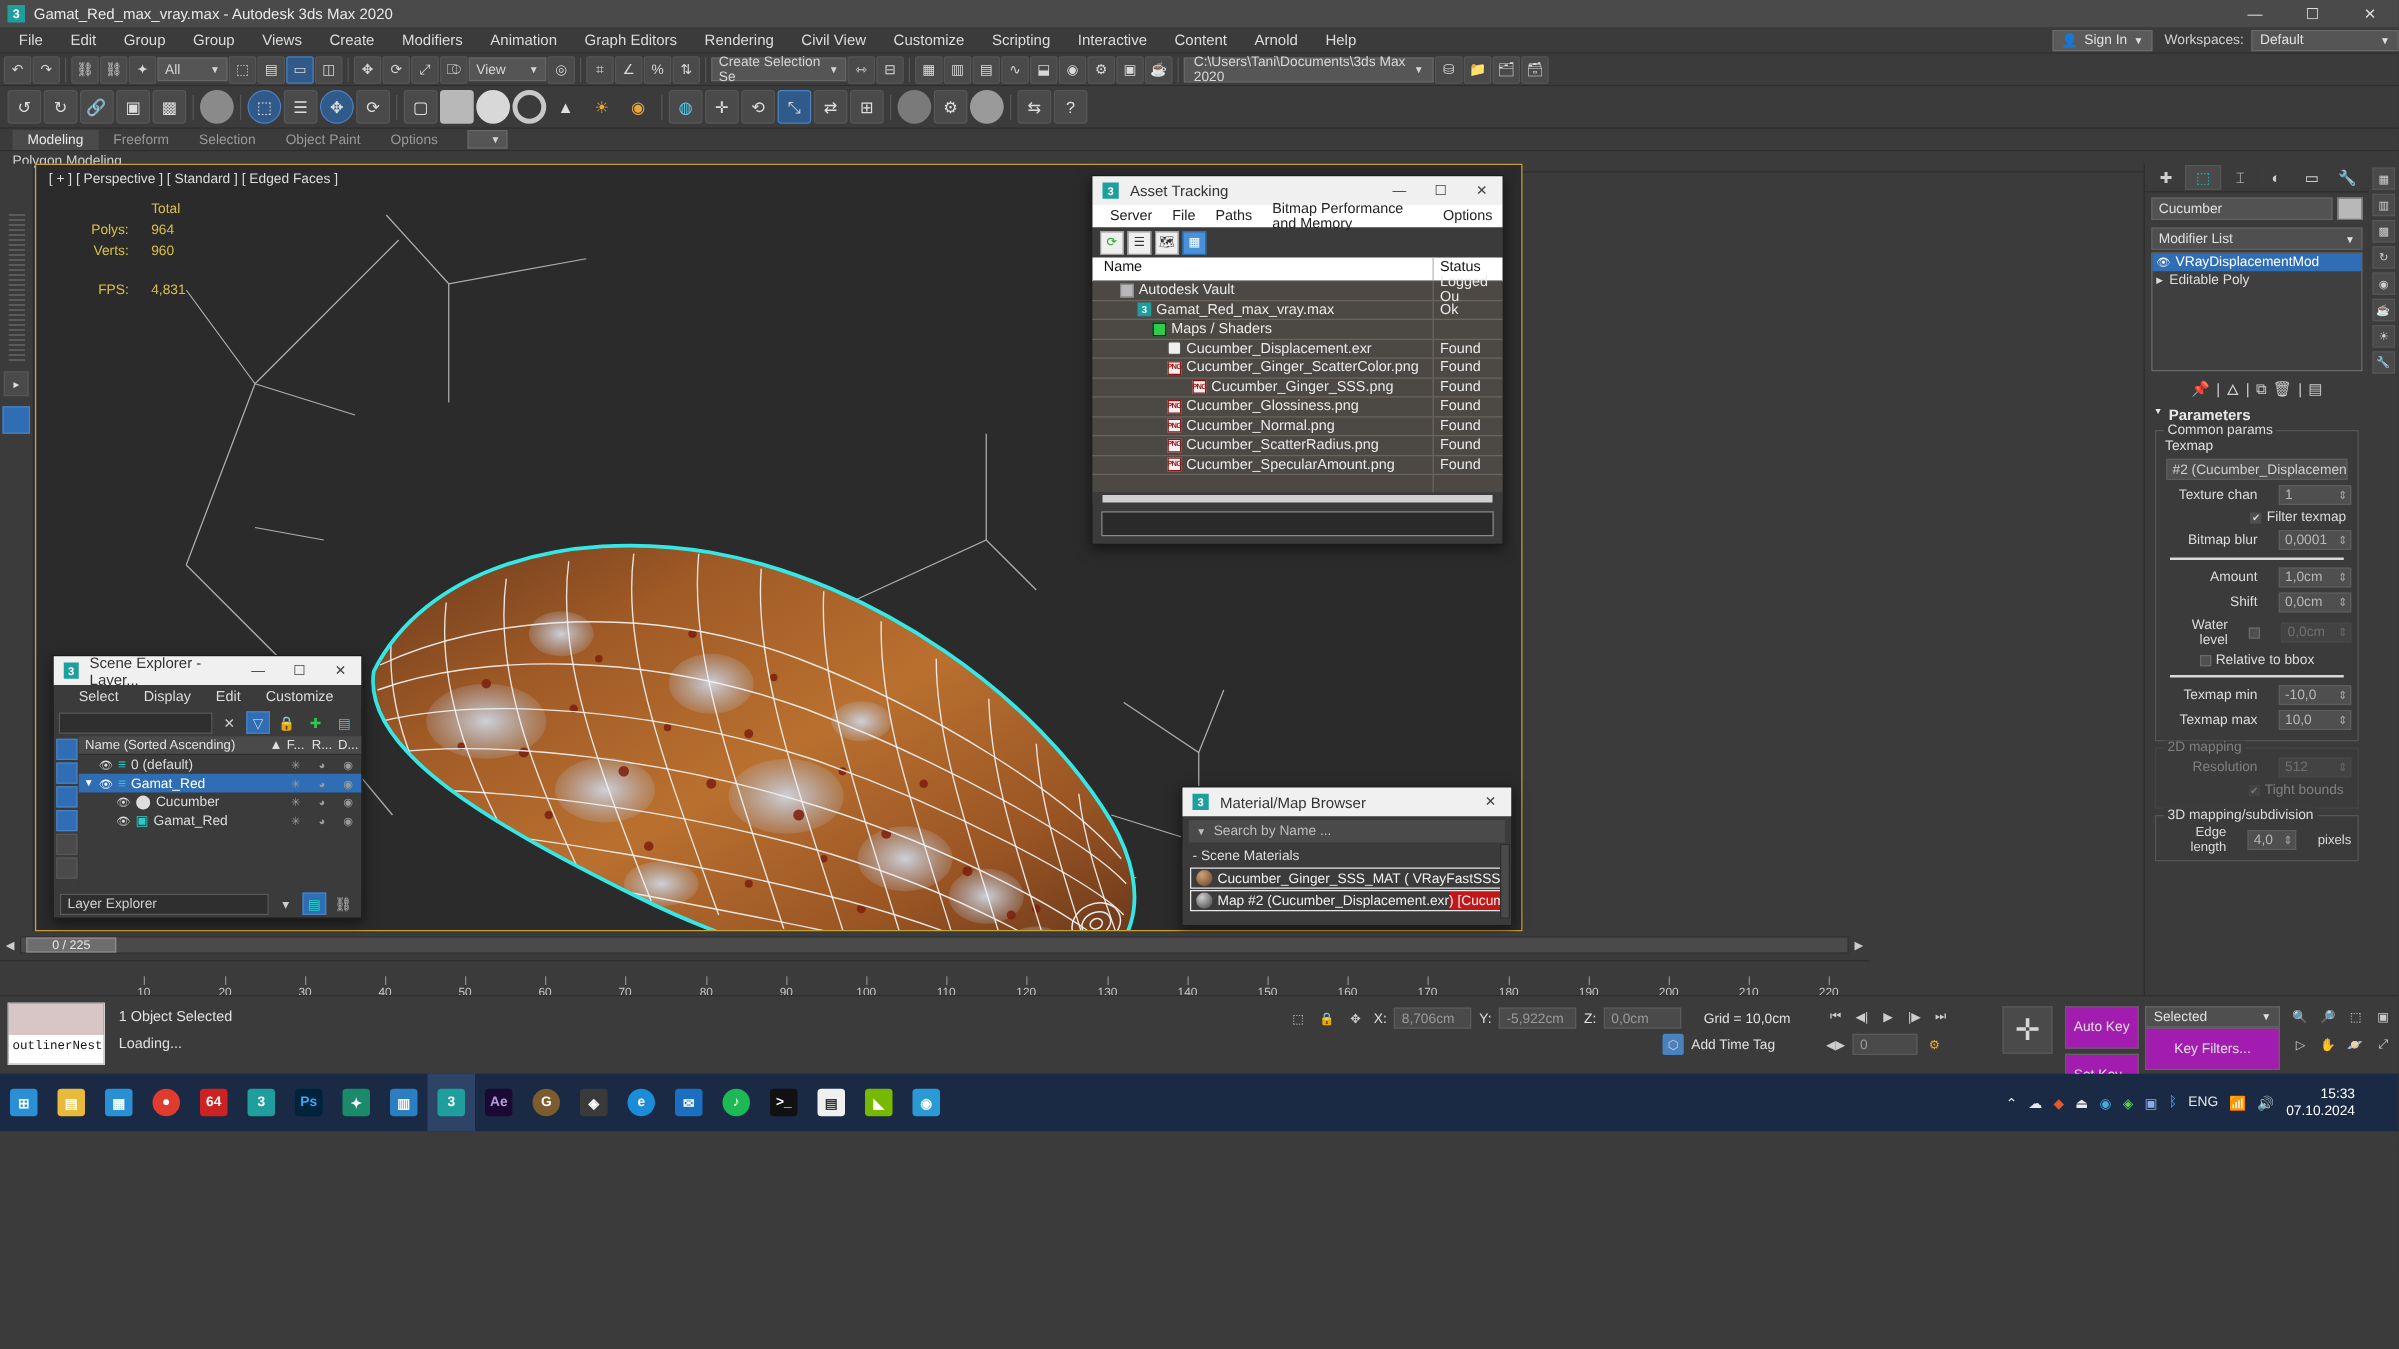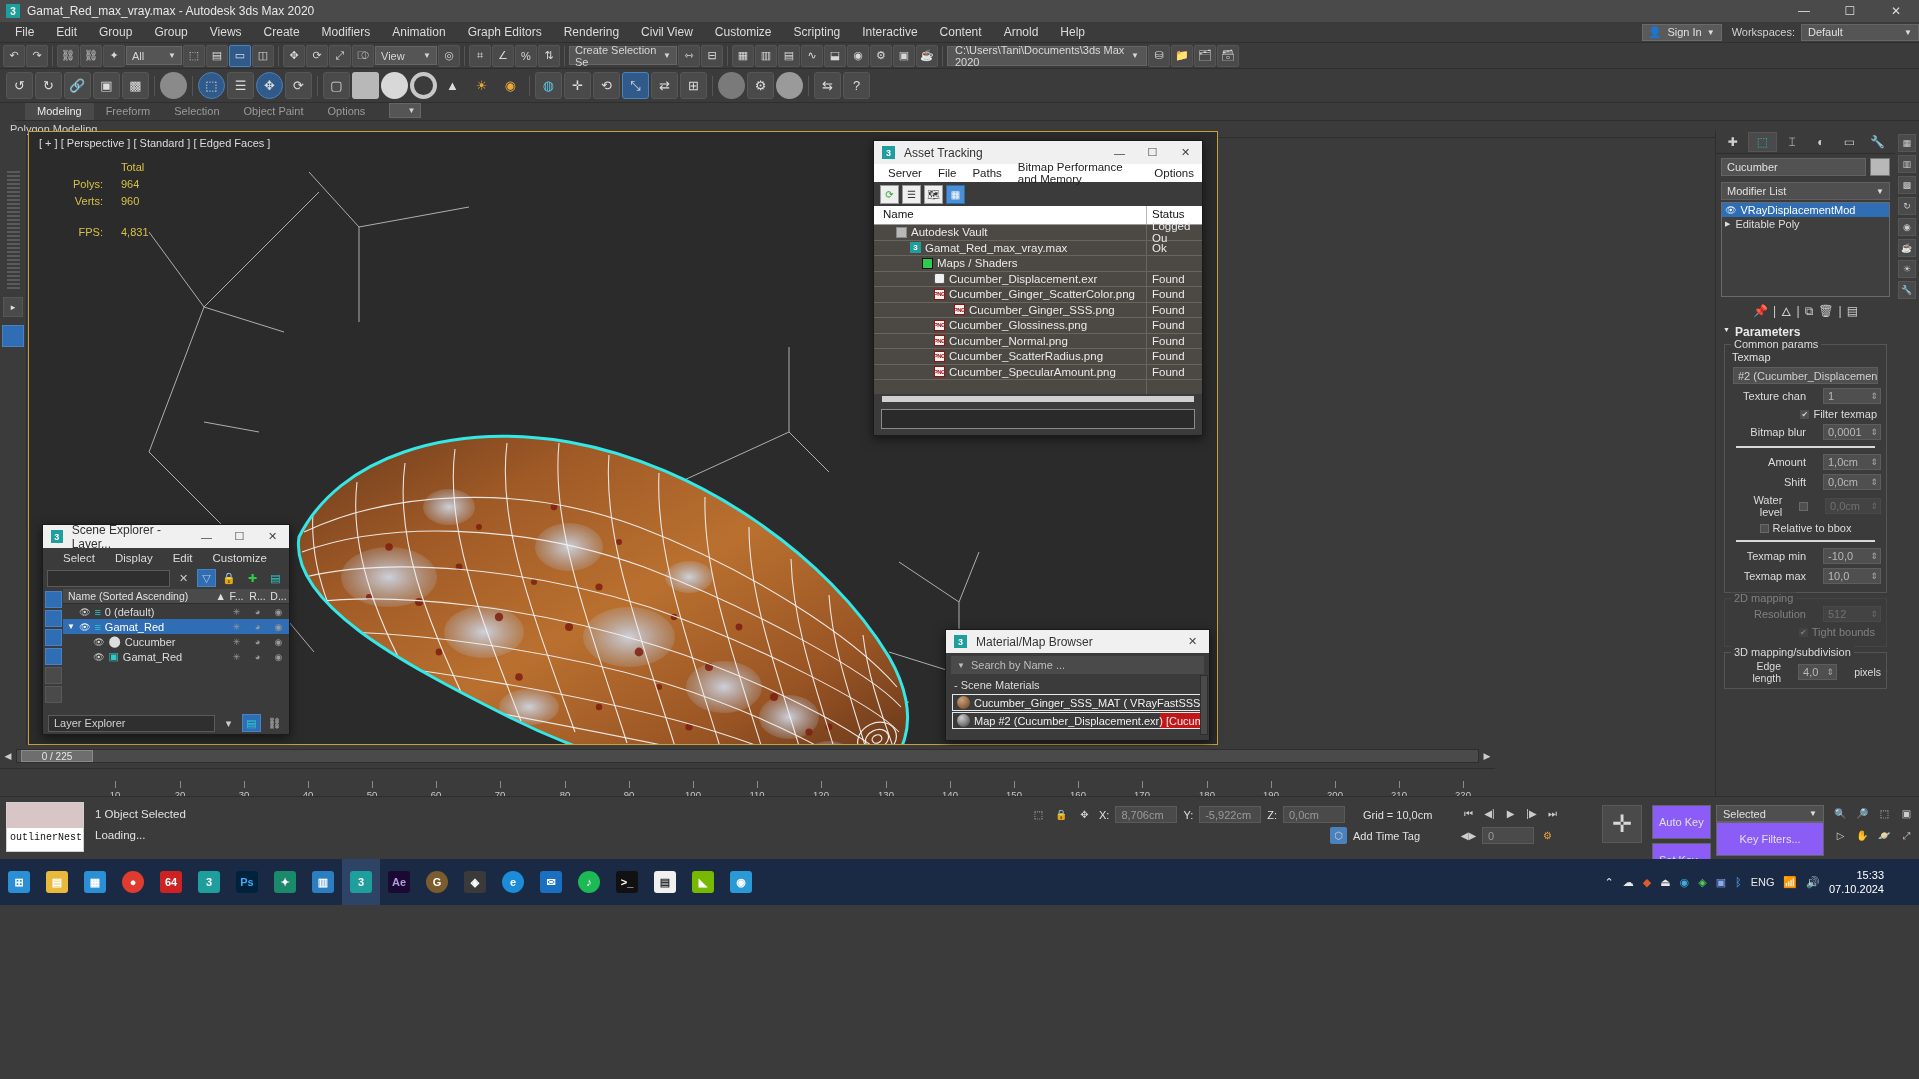--- a/index.html
+++ b/index.html
@@ -44,22 +44,22 @@
   .toolbar2 { height:34px; background:#3b3b3b; display:flex; align-items:center;
     gap:2px; padding:0 6px; border-bottom:1px solid #2e2e2e; }
   .ibtn { width:27px; height:27px; border-radius:50%; display:flex;
     align-items:center; justify-content:center; font-size:13px; color:#ddd; }
   .ibtn.sq { border-radius:3px; background:#4a4a4a; border:1px solid #565656; }
   .ibtn.on { background:#2f5a8a; border:1px solid #4a82c0; }
   .path-box { height:20px; background:#565656; border:1px solid #666; font-size:11px;
     display:flex; align-items:center; padding:0 7px; color:#d8d8d8; width:200px; }
 
   
-  .ribbon { height:18px; background:#3b3b3b; display:flex; 
-    font-size:11px; border-bottom:1px solid #2e2e2e; padding-left:10px;margin-left:15px; }
+  .ribbon { height:18px; background:#3b3b3b; display:flex; align-items:center;
+    font-size:11px; border-bottom:1px solid #2e2e2e; padding-left:10px; }
   .ribbon .rt { padding:2px 12px; color:#9a9a9a; }
   .ribbon .rt.active { color:#e8e8e8; background:#4a4a4a; }
   .ribbon2 { height:17px; background:#3b3b3b; font-size:11px; color:#d0d0d0;
     display:flex; align-items:center; padding-left:10px; border-bottom:1px solid #2e2e2e; }
 
   
   .viewport { position:absolute; left:28px; top:131px; width:1190px; height:614px;
     background:#2b2b2b; border:1px solid #c8a13a; overflow:hidden; }
   .vp-label { position:absolute; left:10px; top:5px; font-size:11px; color:#dcdcdc; }
   .vp-stats { position:absolute; left:42px; top:26px; font-size:11px; color:#d8c048;
@@ -241,21 +241,21 @@
     border:1px solid #d0d0d0; background:#2a2a2a; }
   .mx-top { height:25px; background:#d8c6c6; }
   .mx-bot { height:23px; background:#fff; color:#111; font-size:10px;
     font-family:"Liberation Mono", monospace; padding:4px 2px 0 3px;
     overflow:hidden; white-space:nowrap; }
   .st-txt { position:absolute; font-size:11.5px; color:#e0e0e0; }
   .sb-ico { width:17px; height:17px; display:flex; align-items:center;
     justify-content:center; font-size:10px; color:#ccc; }
   .coord { height:17px; width:62px; background:#4a4a4a; border:1px solid #5a5a5a;
     font-size:11px; color:#9a9a9a; display:flex; align-items:center; padding:0 5px; }
-  .ak-btn { height:17px; background:#8b5cf6; border:1px solid #646464;
+  .ak-btn { height:17px; background:#a21caf; border:1px solid #646464;
     font-size:11px; color:#e0e0e0; display:flex; align-items:center;
     padding:16px 6px; }
   .sel-dd { height:17px; width:108px; background:#4f4f4f; border:1px solid #646464;
     font-size:11px; color:#e0e0e0; display:flex; align-items:center; padding:0 6px; }
   .plusbtn { width:40px; height:38px; background:#4a4a4a; border:1px solid #5a5a5a;
     display:flex; align-items:center; justify-content:center; font-size:24px;
     color:#d8d8d8; }
 
   
   .taskbar { position:absolute; left:0; top:859px; width:1919px; height:46px;

